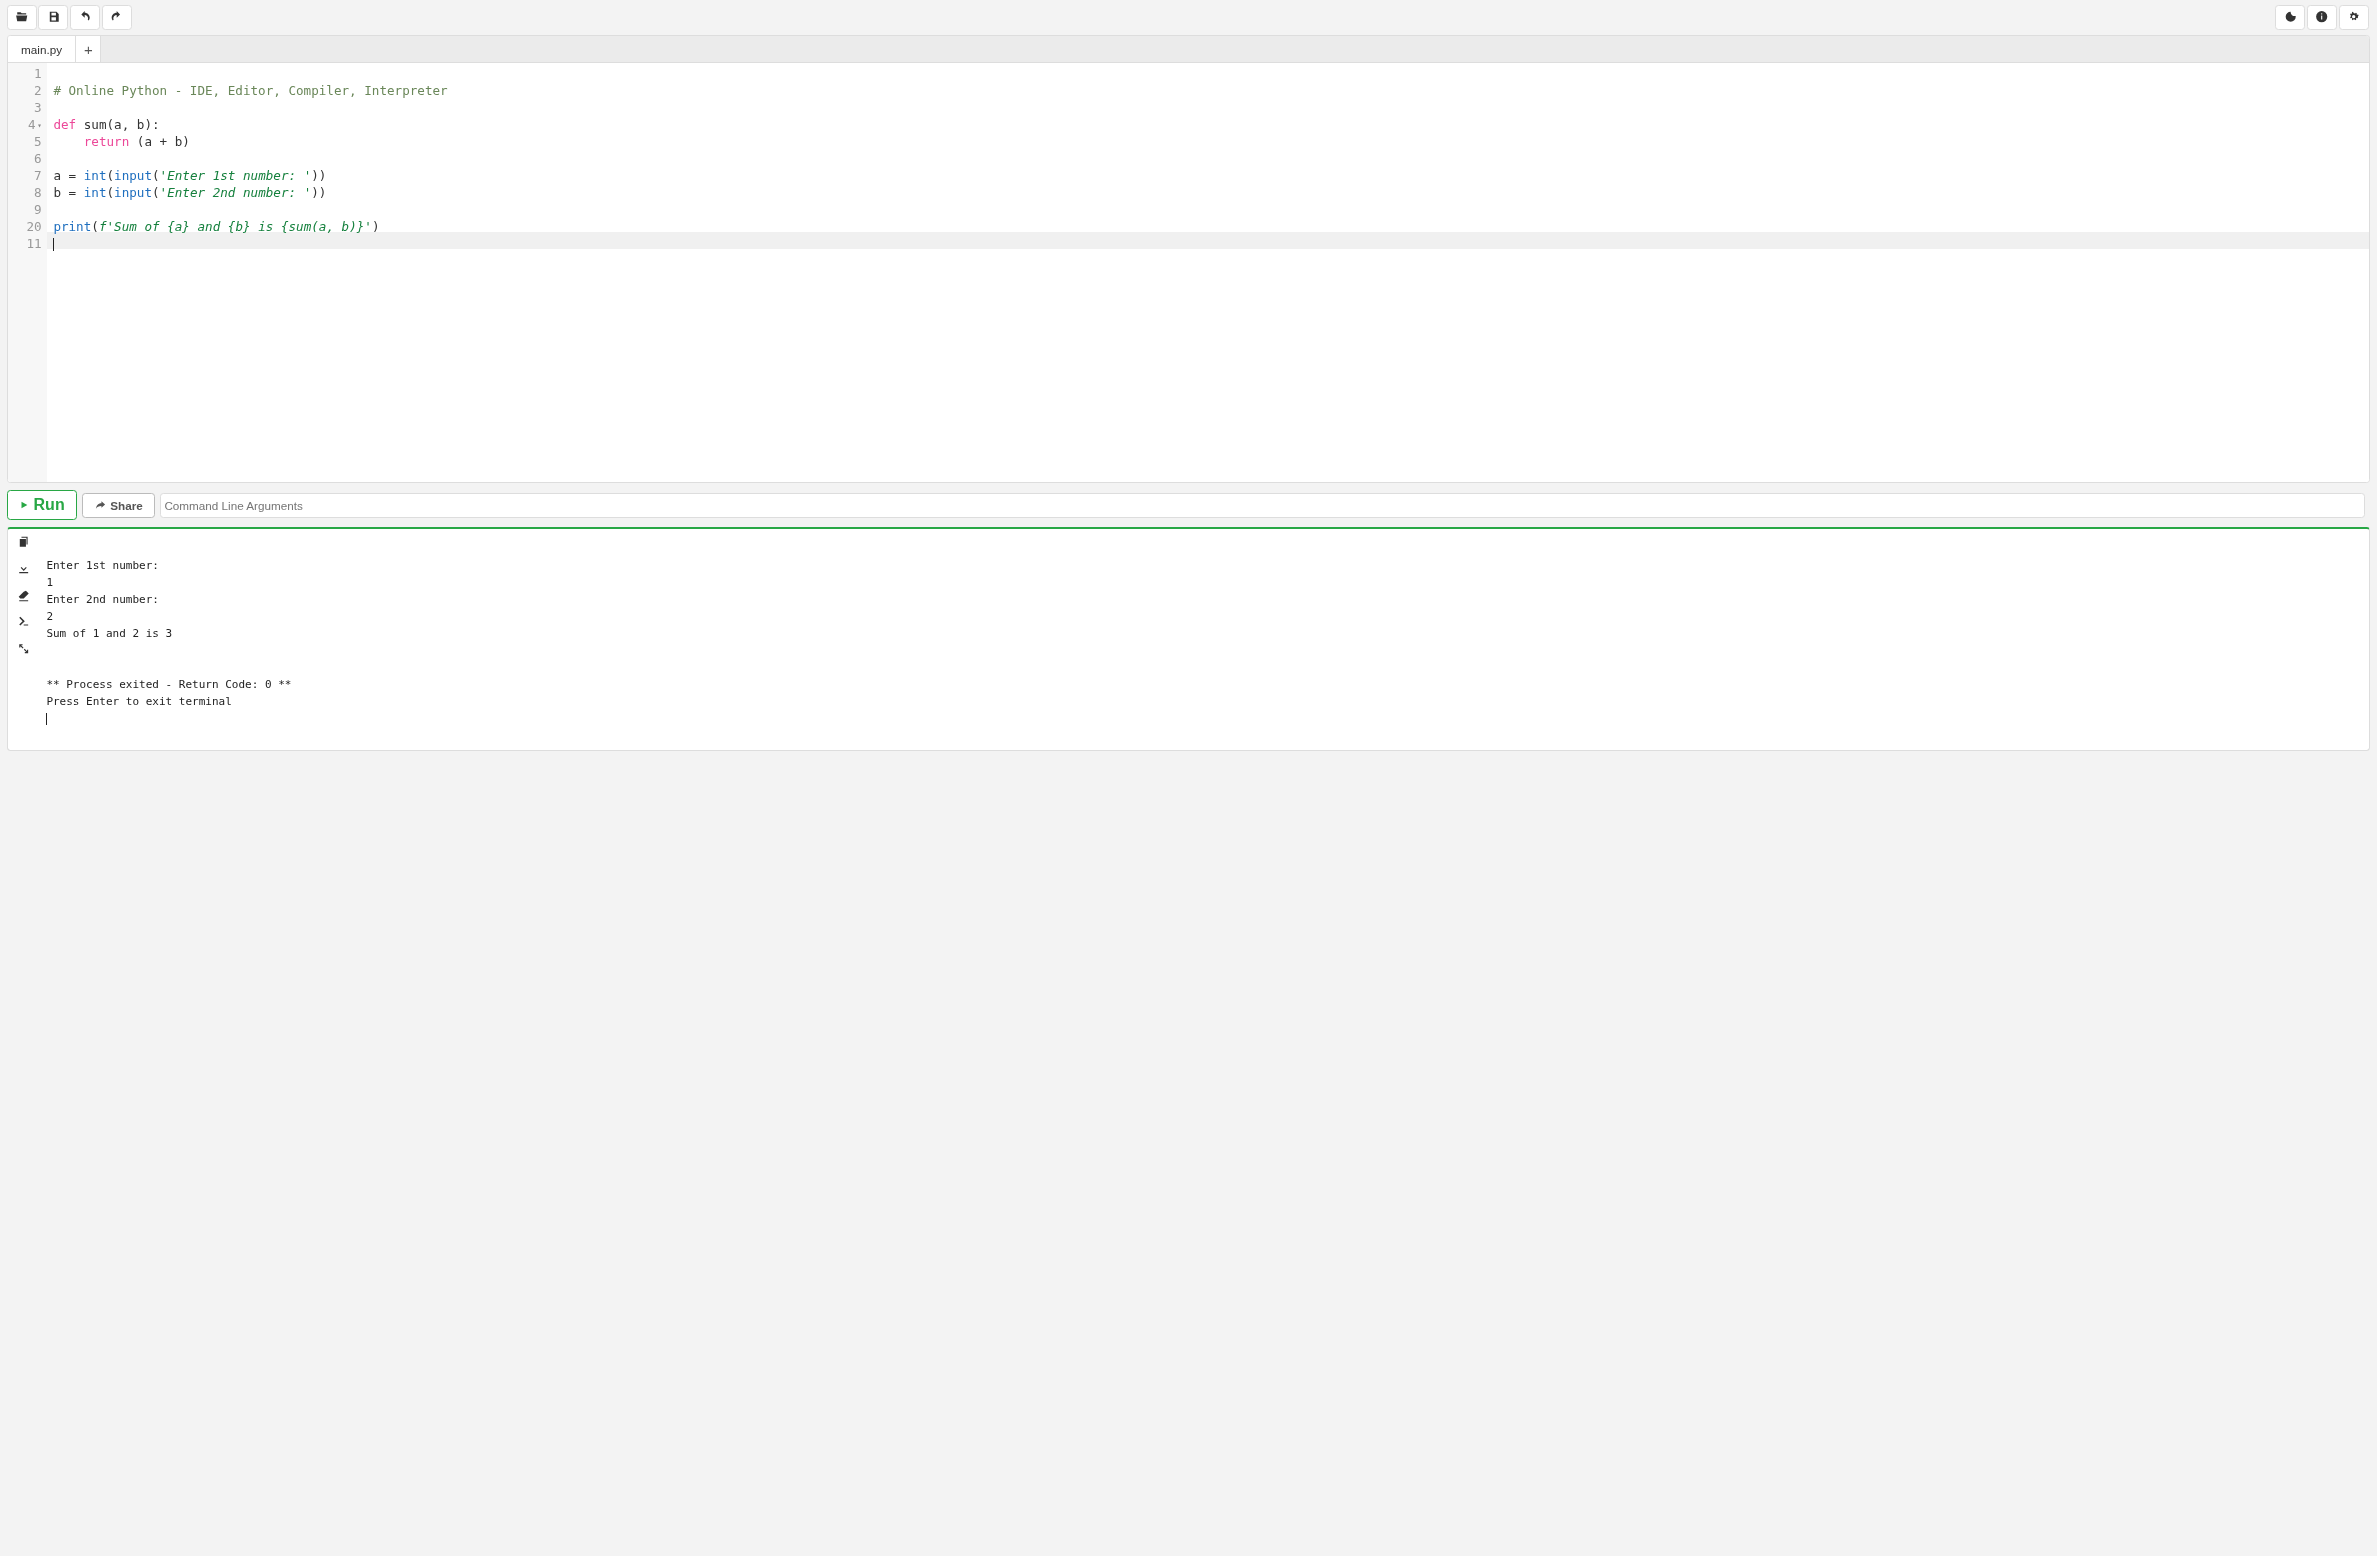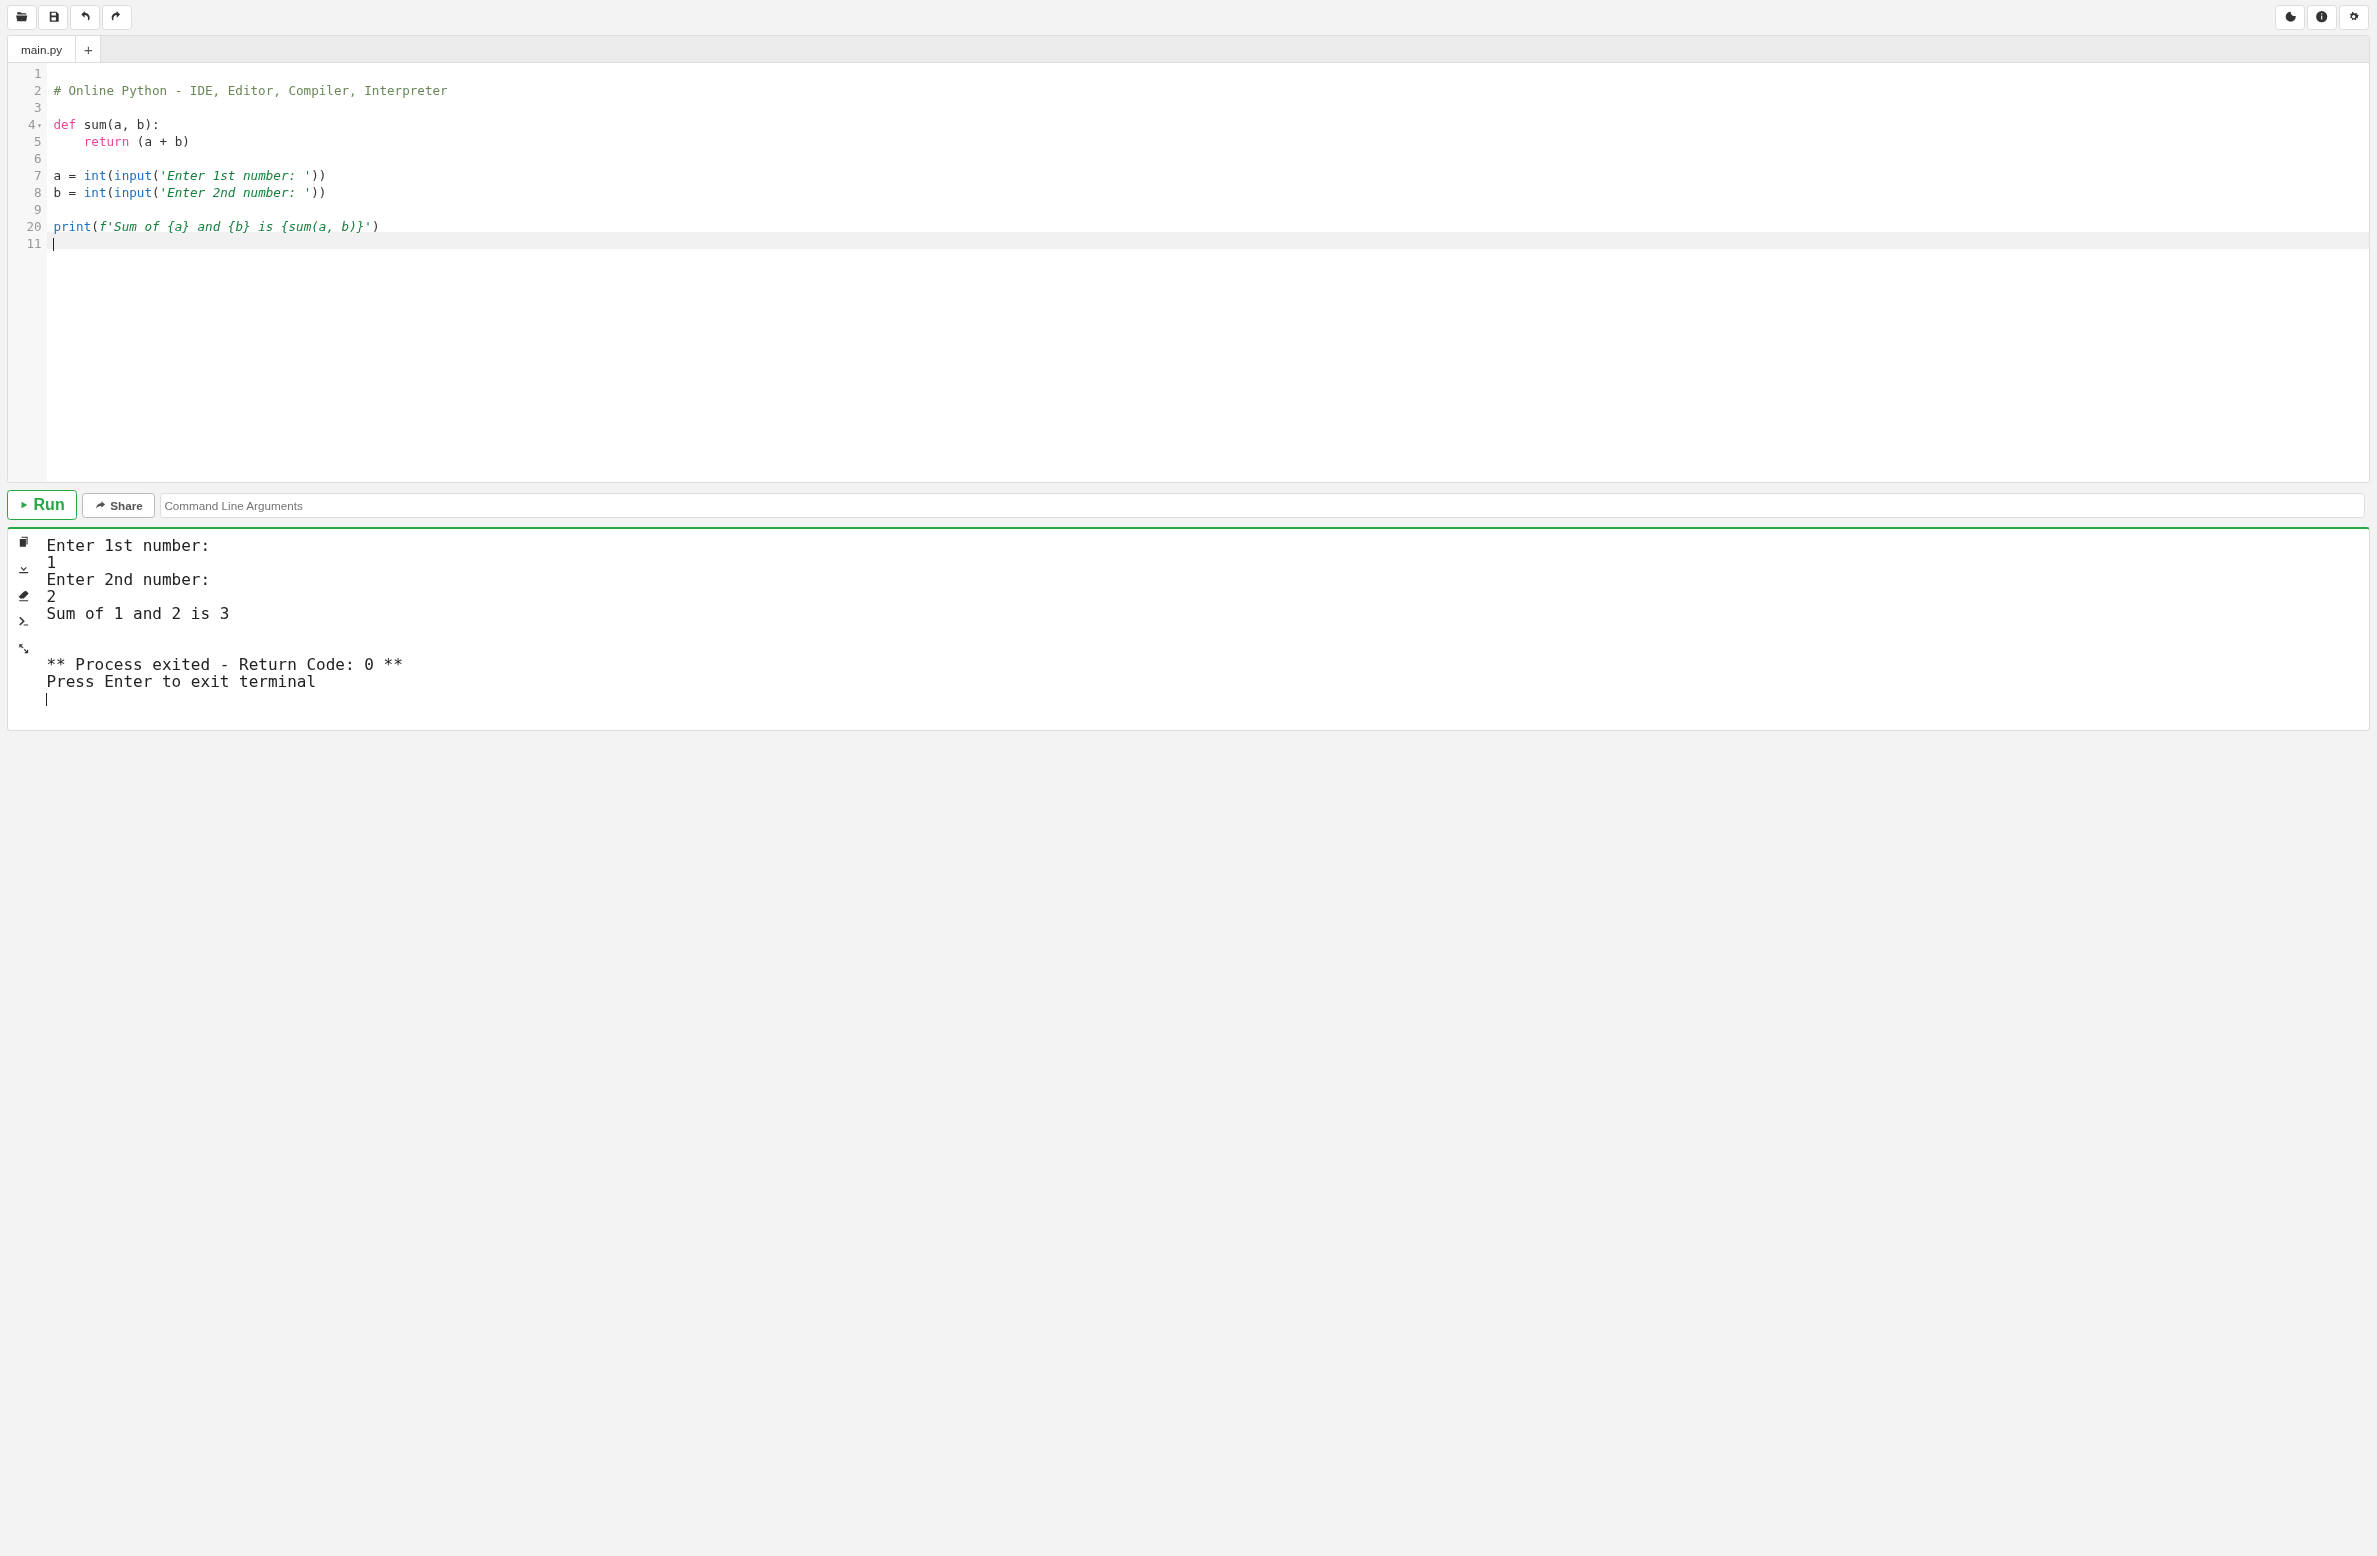--- a/index.html
+++ b/index.html
@@ -213,26 +213,27 @@
       justify-content: center;
     }
     .term-sidebar .ticon svg {
       width: 13.4px;
       height: 13.4px;
       fill: currentColor;
     }
     .terminal {
       flex: 1;
       font-family: "Menlo", "Consolas", monospace;
-      font-size: 16px;
+      font-size: 11px;
       line-height: 17px;
       padding: 8.4px 6.7px;
       white-space: pre;
       color: #222;
       min-height: 201px;
+      margin-top: 20px;
     }
     .cursor {
       display: inline-block;
       width: 0.8px;
       height: 12.6px;
       background: #222;
       vertical-align: middle;
     }
   </style>
 </head>

